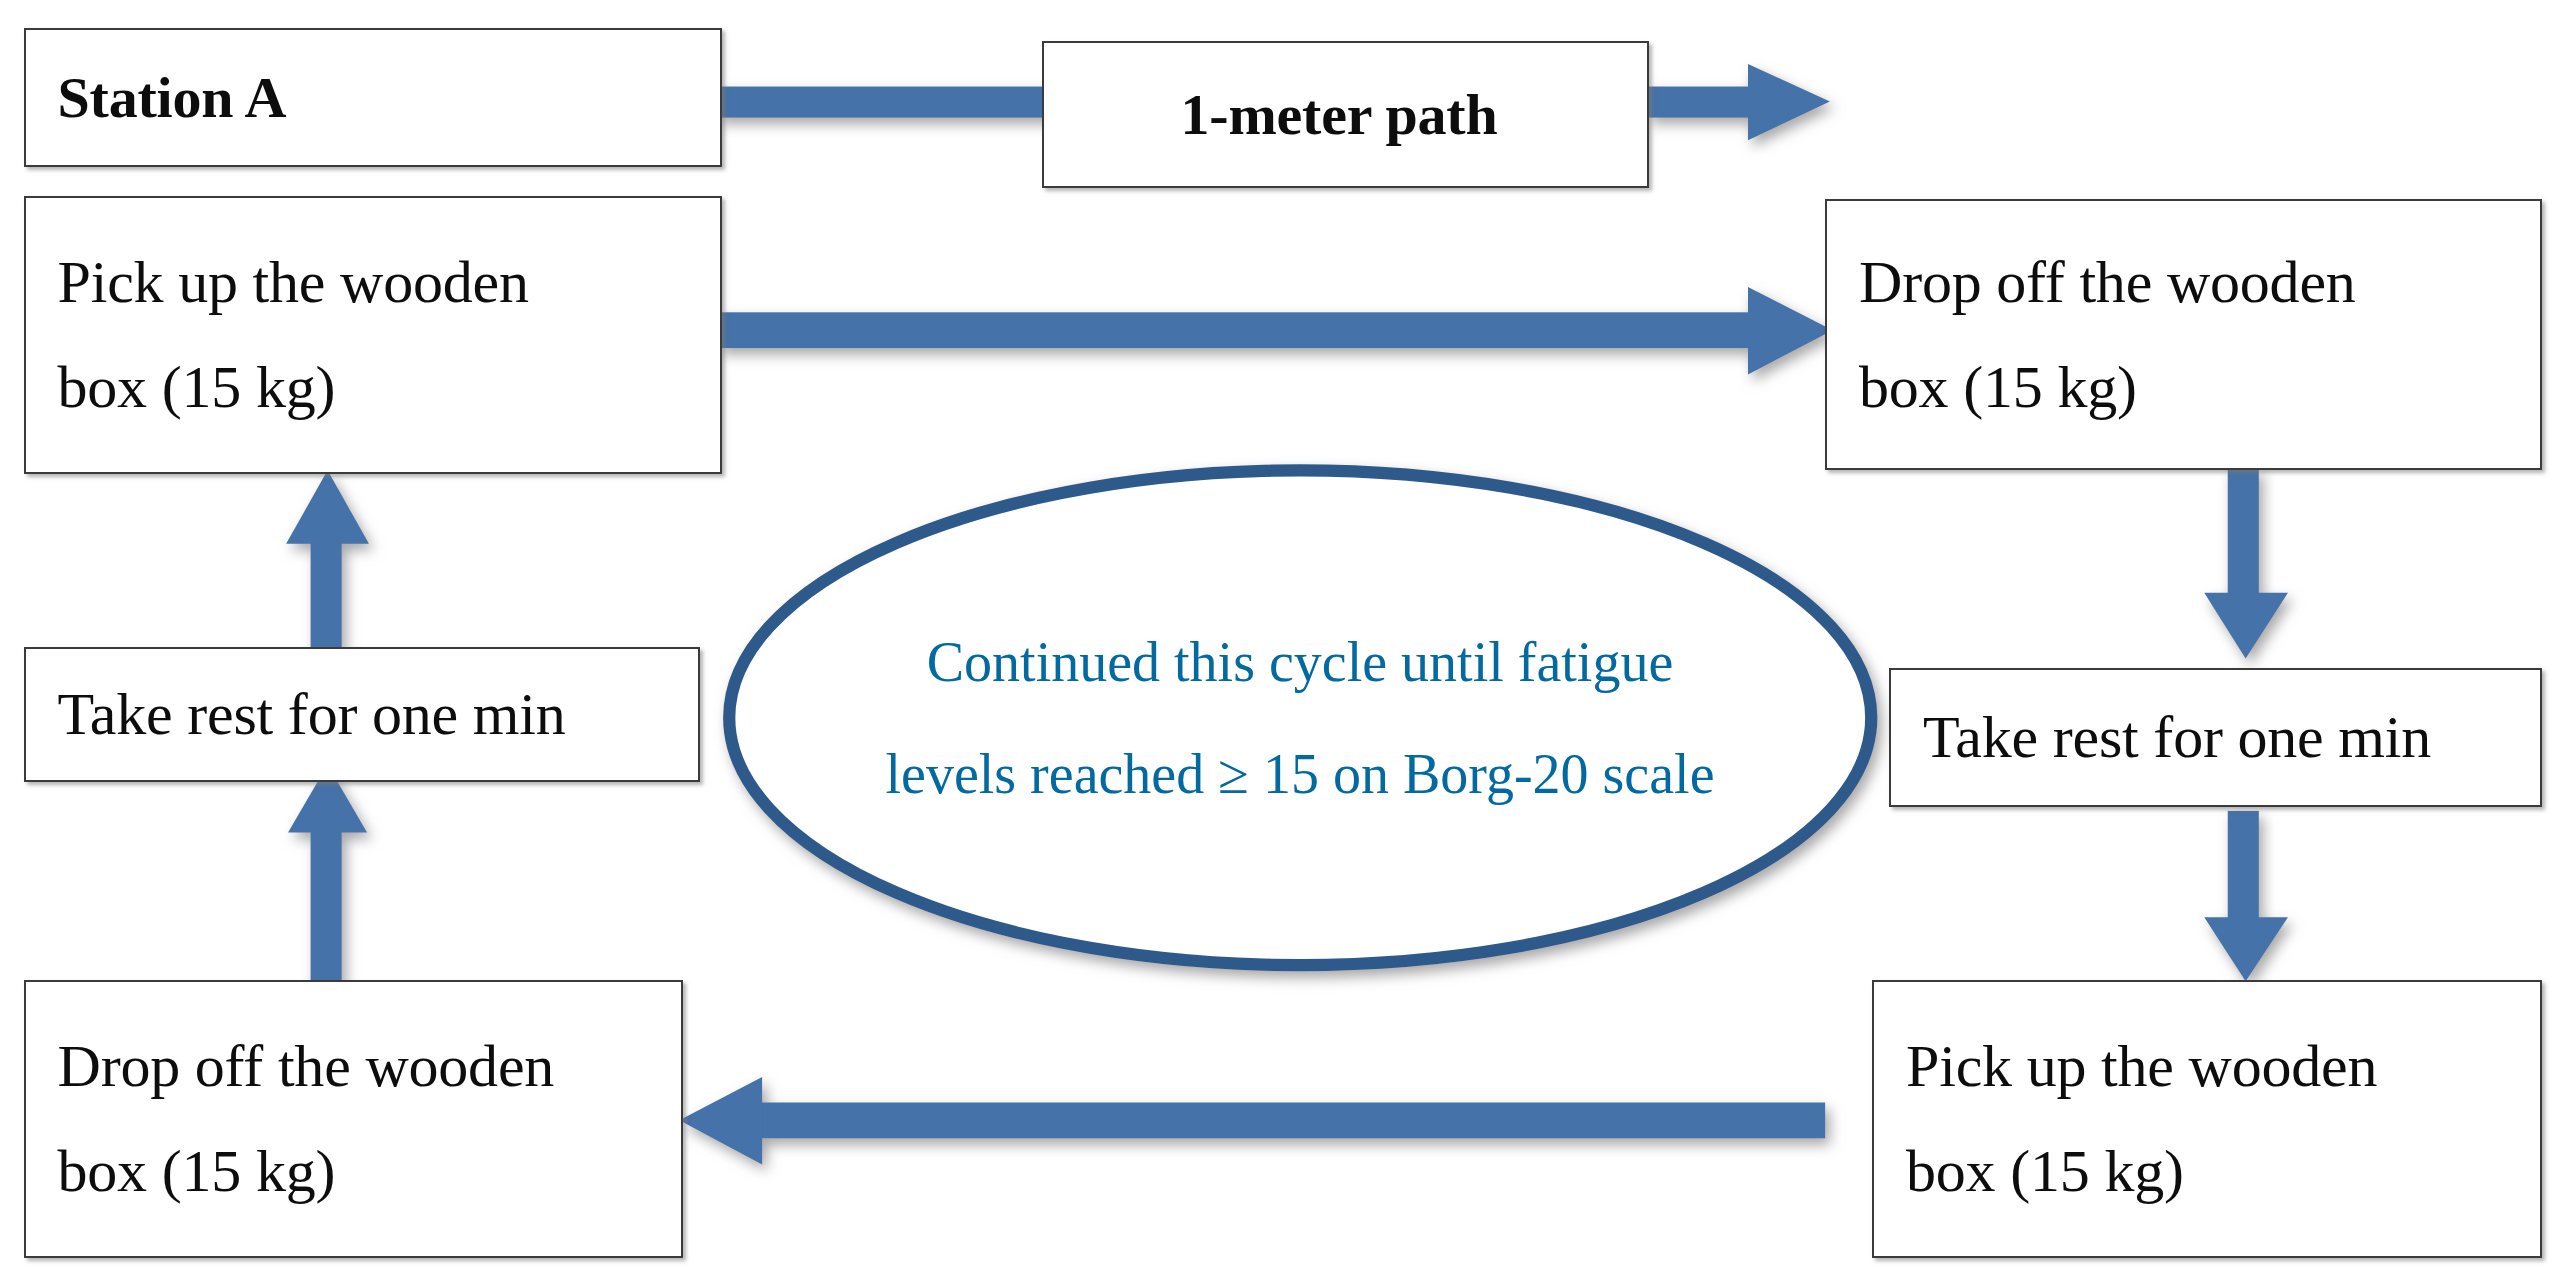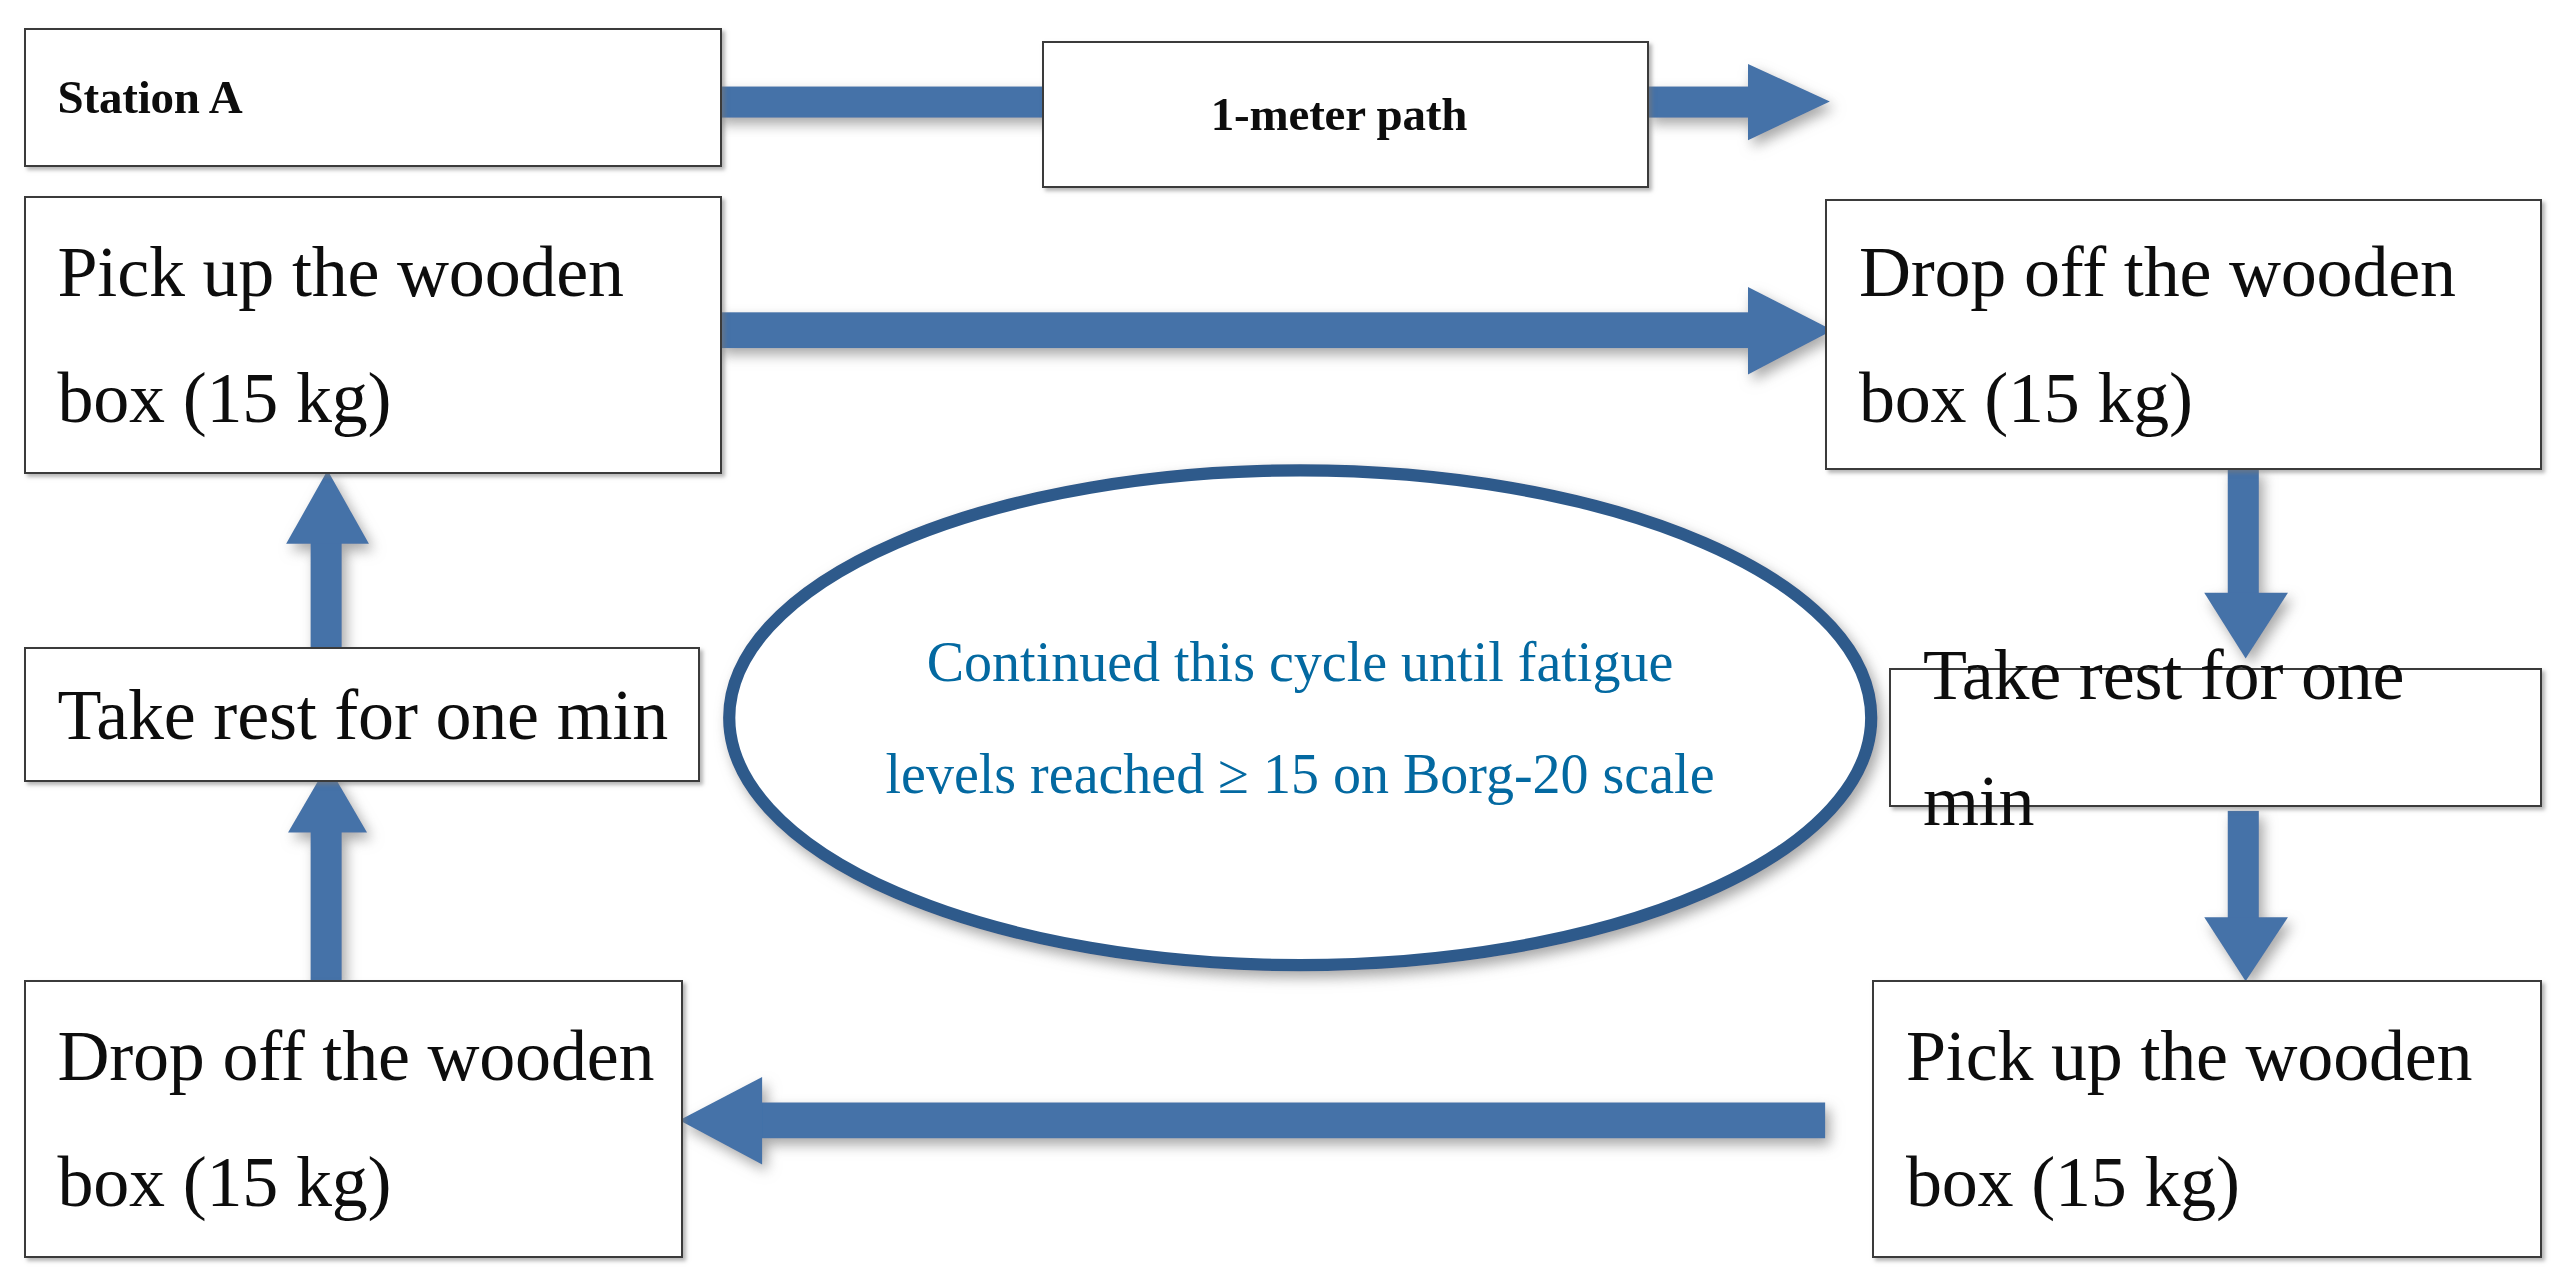--- a/index.html
+++ b/index.html
@@ -15,27 +15,27 @@
     box-shadow:2.8px 2.8px 3.8px rgba(120,120,120,0.55);
     display:flex;
     align-items:center;
     justify-content:flex-start;
     padding-left:32px;
     padding-right:13px;
   }
   .node .txt{
     display:block;
     color:#0d0d0d;
-    font-size:72px;
+    font-size:60px;
     line-height:1.75;
     letter-spacing:-0.2px;
     white-space:pre-line;
     text-align:left;
   }
-  .node.bold .txt{font-weight:bold;font-size:47px;}
+  .node.bold .txt{font-weight:bold;font-size:58px;}
 
   svg.layer{position:absolute;left:0;top:0;width:2576px;height:1269px;
             pointer-events:none;overflow:visible;}
 
   .ellipse-wrap{
     position:absolute;
     display:flex;align-items:center;justify-content:center;
     box-sizing:border-box;
   }
   .ellipse-wrap .etxt{

